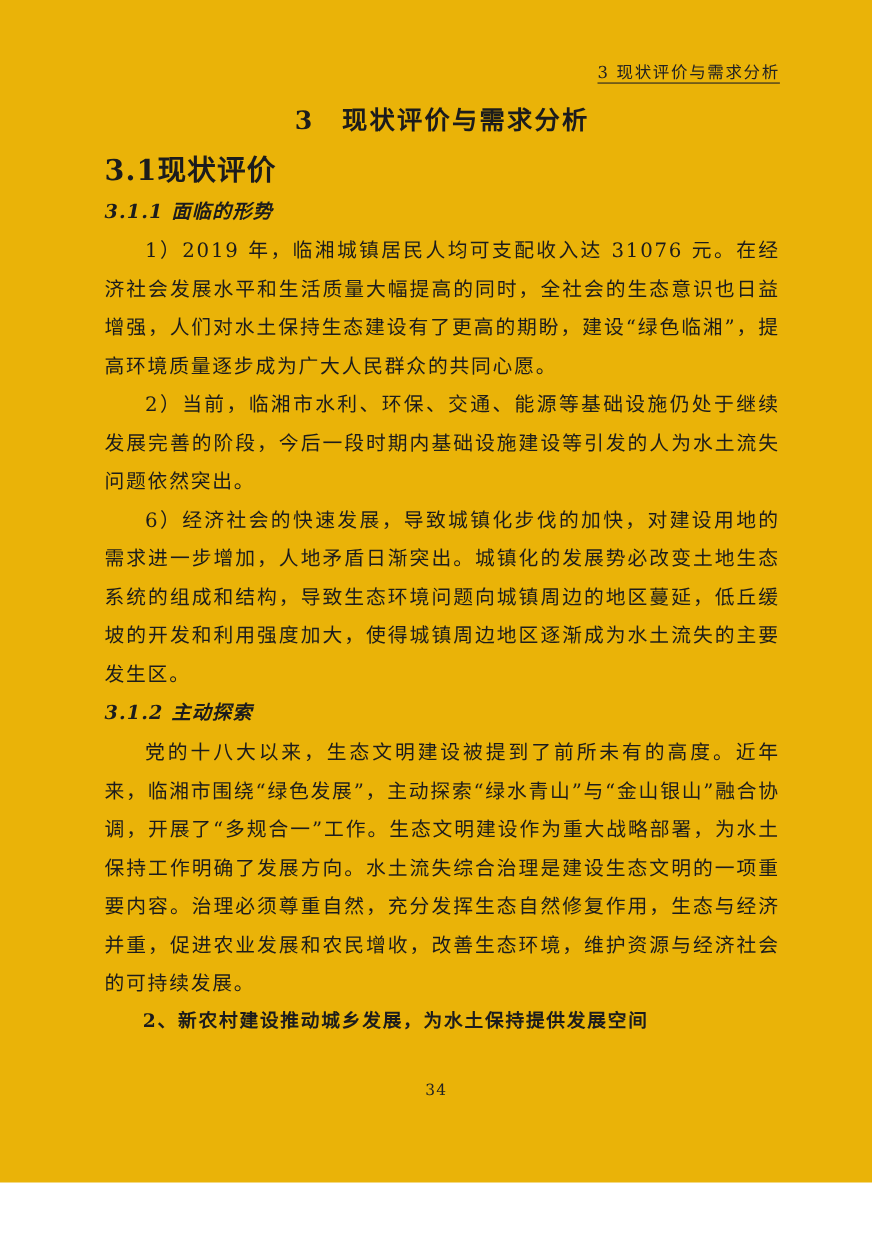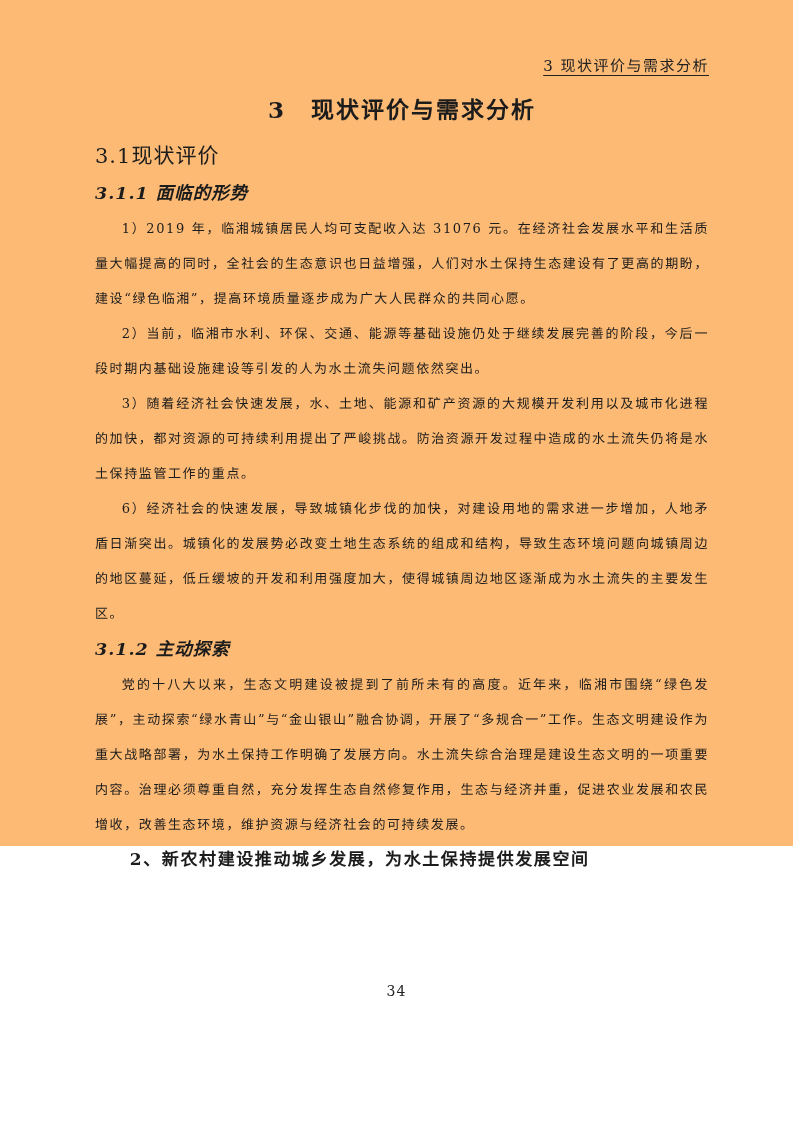--- a/index.html
+++ b/index.html
@@ -9,22 +9,22 @@
     background: #ffffff;
     overflow: hidden;
   }
   body {
     font-family: "DejaVu Serif", "Liberation Serif", serif;
     color: #1c1c1c;
   }
   .page {
     position: relative;
     width: 793px;
-    height: 846px;
-    background: #fdba74;
+    height: 1075px;
+    background: #eab308;
     padding: 55px 84px 0 95px;
   }
   .running-header {
     text-align: right;
     font-size: 15px;
     line-height: 22px;
     letter-spacing: 1.5px;
     color: #222222;
   }
   .running-header .rh-text {
@@ -33,34 +33,34 @@
   }
   .chapter-title {
     margin: 15px 0 10px 0;
     text-align: center;
     font-size: 23px;
     font-weight: bold;
     line-height: 36px;
     letter-spacing: 2px;
   }
   .h2 {
-    font-size: 21px;
-    font-weight: normal;
+    font-size: 26px;
+    font-weight: bold;
     line-height: 37px;
     letter-spacing: 1px;
   }
   .h3 {
     font-size: 17.5px;
     font-weight: bold;
     line-height: 36px;
     letter-spacing: 1px;
     font-style: italic;
   }
   .para {
-    font-size: 13px;
+    font-size: 18px;
     line-height: 35px;
     letter-spacing: 1.6px;
     text-indent: 2.05em;
     text-align: justify;
     text-justify: inter-ideograph;
   }
   .h4 {
     font-size: 17px;
     font-weight: bold;
     line-height: 35px;
@@ -90,21 +90,20 @@
   <div class="chapter-title">3　现状评价与需求分析</div>
 
   <div class="h2">3.1现状评价</div>
 
   <div class="h3">3.1.1 面临的形势</div>
 
   <p class="para">1）2019 年，临湘城镇居民人均可支配收入达 31076 元。在经济社会发展水平和生活质量大幅提高的同时，全社会的生态意识也日益增强，人们对水土保持生态建设有了更高的期盼，建设“绿色临湘”，提高环境质量逐步成为广大人民群众的共同心愿。</p>
 
   <p class="para">2）当前，临湘市水利、环保、交通、能源等基础设施仍处于继续发展完善的阶段，今后一段时期内基础设施建设等引发的人为水土流失问题依然突出。</p>
 
-  <p class="para">3）随着经济社会快速发展，水、土地、能源和矿产资源的大规模开发利用以及城市化进程的加快，都对资源的可持续利用提出了严峻挑战。防治资源开发过程中造成的水土流失仍将是水土保持监管工作的重点。</p>
 
   <p class="para">6）经济社会的快速发展，导致城镇化步伐的加快，对建设用地的需求进一步增加，人地矛盾日渐突出。城镇化的发展势必改变土地生态系统的组成和结构，导致生态环境问题向城镇周边的地区蔓延，低丘缓坡的开发和利用强度加大，使得城镇周边地区逐渐成为水土流失的主要发生区。</p>
 
   <div class="h3">3.1.2 主动探索</div>
 
 
   <p class="para">党的十八大以来，生态文明建设被提到了前所未有的高度。近年来，临湘市围绕“绿色发展”，主动探索“绿水青山”与“金山银山”融合协调，开展了“多规合一”工作。生态文明建设作为重大战略部署，为水土保持工作明确了发展方向。水土流失综合治理是建设生态文明的一项重要内容。治理必须尊重自然，充分发挥生态自然修复作用，生态与经济并重，促进农业发展和农民增收，改善生态环境，维护资源与经济社会的可持续发展。</p>
 
   <div class="h4">2、新农村建设推动城乡发展，为水土保持提供发展空间</div>
 

